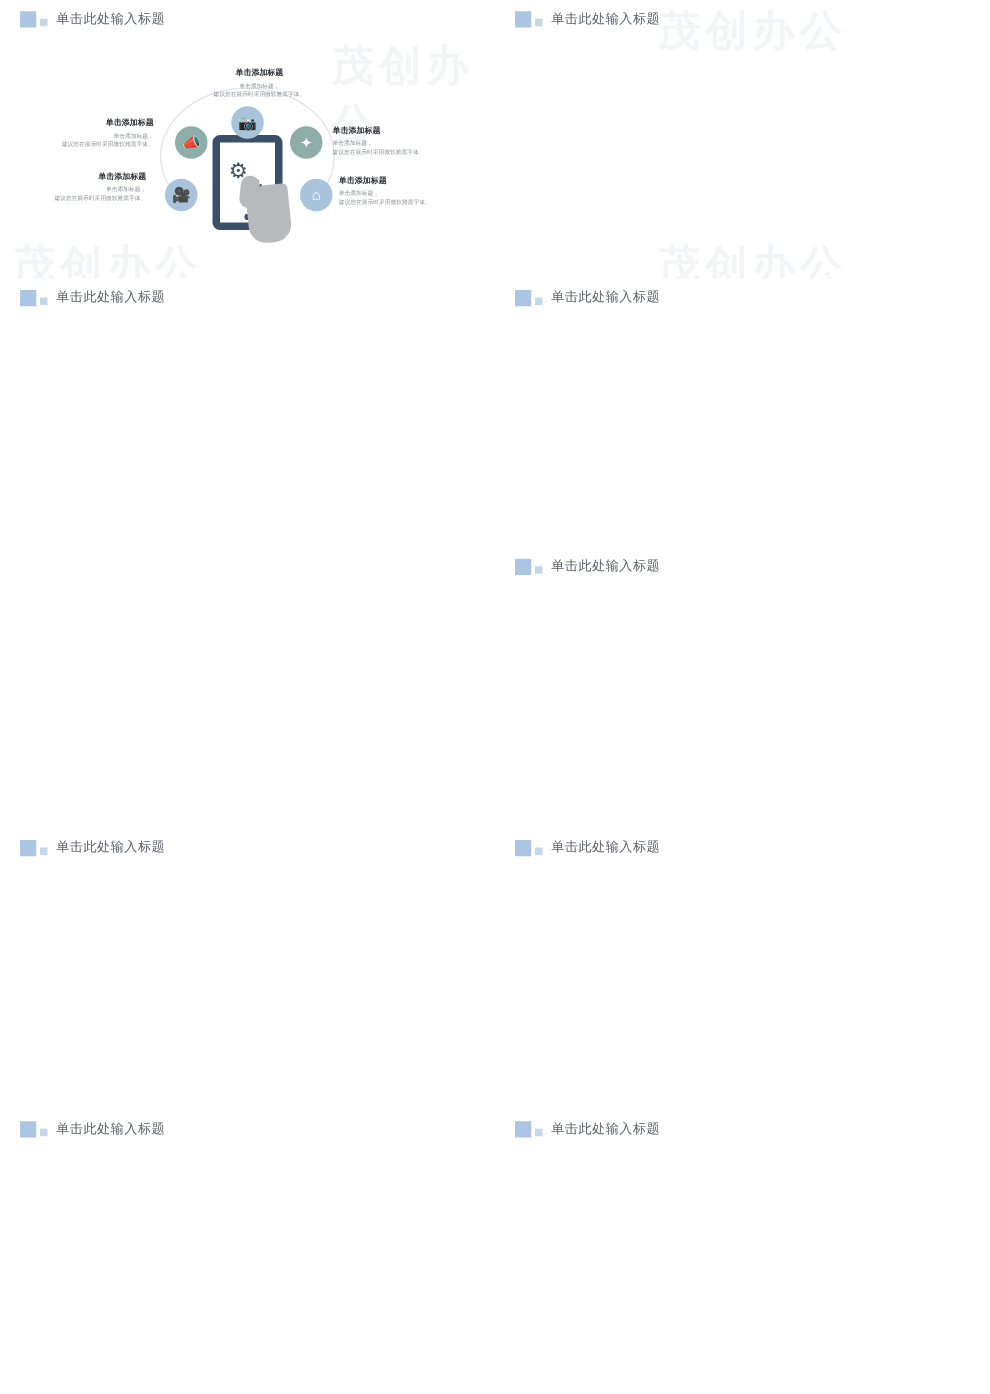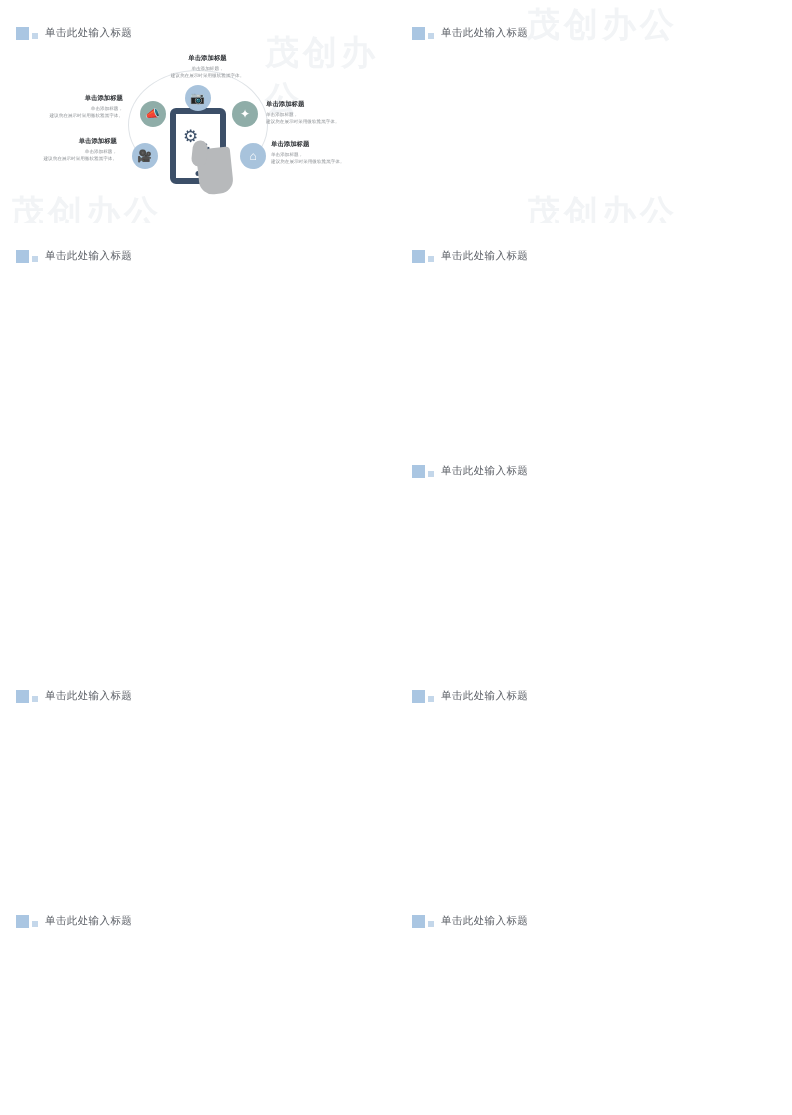--- a/index.html
+++ b/index.html
@@ -13,21 +13,21 @@
     position: relative;
     width: 792px; height: 1115px;
     background: #fff;
   }
   .slide {
     position: absolute;
     background: #ffffff;
     overflow: hidden;
   }
   
-  .shead { position: absolute; left: 16px; top: 26px; display: flex; align-items: center; }
+  .shead { position: absolute; left: 16px; top: 8px; display: flex; align-items: center; }
   .shead .sq1 { width: 13px; height: 13px; background: #aac6e2; display:block; }
   .shead .sq2 { width: 6px; height: 6px; background: #c4d7ea; display:block; margin-left: 3px; align-self: flex-end; margin-bottom: 1px; }
   .shead .stitle { font-size: 10.5px; color: #5b5f66; margin-left: 7px; letter-spacing: .4px; white-space: nowrap; }
 
   .wm { position:absolute; color:#f2f4f6; font-size:34px; font-weight:bold; letter-spacing:4px; pointer-events:none; }
 
   
   .s1 { left:0; top:0; width:396px; height:223px; }
   .s1 .tablet { position:absolute; left:170px; top:108px; width:56px; height:76px; border:6px solid #3c4f68; border-radius:6px; background:#fff; }
   .s1 .tablet .screen { position:absolute; left:3px; top:3px; right:3px; bottom:9px; background:#fff; }

